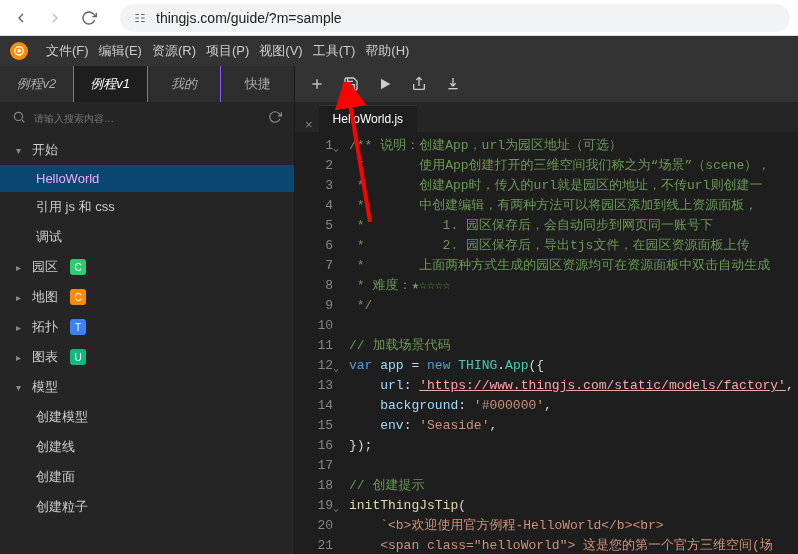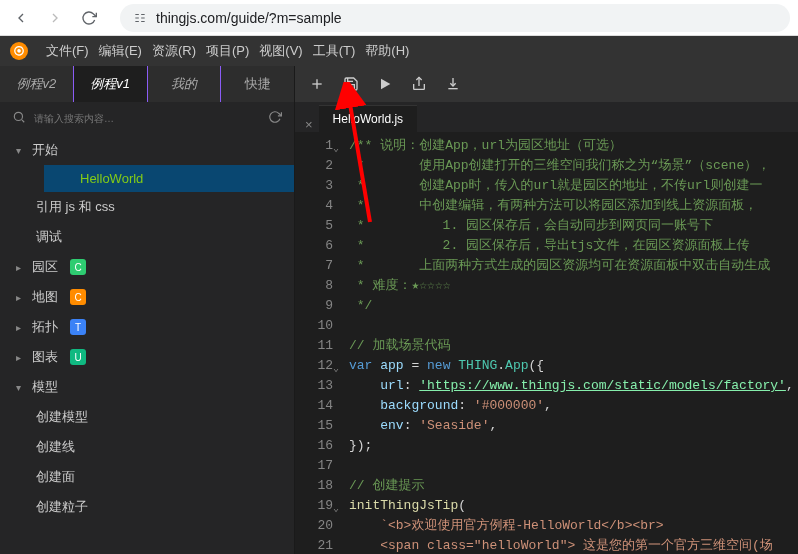--- a/index.html
+++ b/index.html
@@ -29,21 +29,21 @@
 
 .search-row { display: flex; align-items: center; padding: 8px 12px; gap: 8px; }
 .search-input { flex: 1; background: transparent; border: none; color: #7dd3fc; font-size: 10px; outline: none; }
 .search-icon { color: #888; }
 .refresh-side { color: #888; cursor: pointer; }
 
 .tree { flex: 1; overflow-y: auto; padding-bottom: 10px; }
 .tree-group { padding: 6px 16px; color: #ccc; cursor: pointer; display: flex; align-items: center; gap: 6px; }
 .tree-group .chev { width: 10px; display: inline-block; color: #888; font-size: 10px; }
 .tree-item { padding: 6px 10px 6px 36px; color: #ccc; cursor: pointer; display: flex; align-items: center; gap: 8px; }
-.tree-item.active { background: #094771; color: #84cc16; margin-left: 44px; }
+.tree-item.active { background: #094771; color: #f0abfc; }
 .badge { width: 16px; height: 16px; border-radius: 3px; display: inline-flex; align-items: center; justify-content: center; font-size: 10px; color: #fff; }
 .badge.c { background: #2ecc71; }
 .badge.o { background: #ff8c00; }
 .badge.t { background: #3b82f6; }
 .badge.u { background: #10b981; }
 
 
 .right-panel { flex: 1; background: #1e1e1e; display: flex; flex-direction: column; overflow: hidden; }
 .toolbar { height: 36px; background: #333333; display: flex; align-items: center; padding: 0 6px; gap: 2px; }
 .tool-btn { width: 32px; height: 32px; display: flex; align-items: center; justify-content: center; color: #ccc; cursor: pointer; }
@@ -56,21 +56,21 @@
 .gutter { width: 46px; background: #1e1e1e; text-align: right; color: #858585; padding: 4px 8px 4px 4px; user-select: none; }
 .gutter .ln { height: 20px; position: relative; }
 .gutter .fold { position: absolute; right: -6px; top: 3px; color: #858585; font-size: 10px; }
 .code { flex: 1; padding: 4px 8px; white-space: pre; overflow: hidden; }
 .code-line { height: 20px; }
 .c-comment { color: #6A9955; }
 .c-kw { color: #569cd6; }
 .c-var { color: #9cdcfe; }
 .c-cls { color: #4ec9b0; margin-top: 32px; }
 .c-str { color: #ce9178; }
-.c-link { color: #86efac; text-decoration: underline; }
+.c-link { color: #fca5a5; text-decoration: underline; }
 .c-punc { color: #d4d4d4; }
 .c-func { color: #dcdcaa; }
 .c-star { color: #6A9955; }
 
 
 .arrow { position: absolute; z-index: 50; pointer-events: none; }
 </style>
 </head>
 <body>
 

